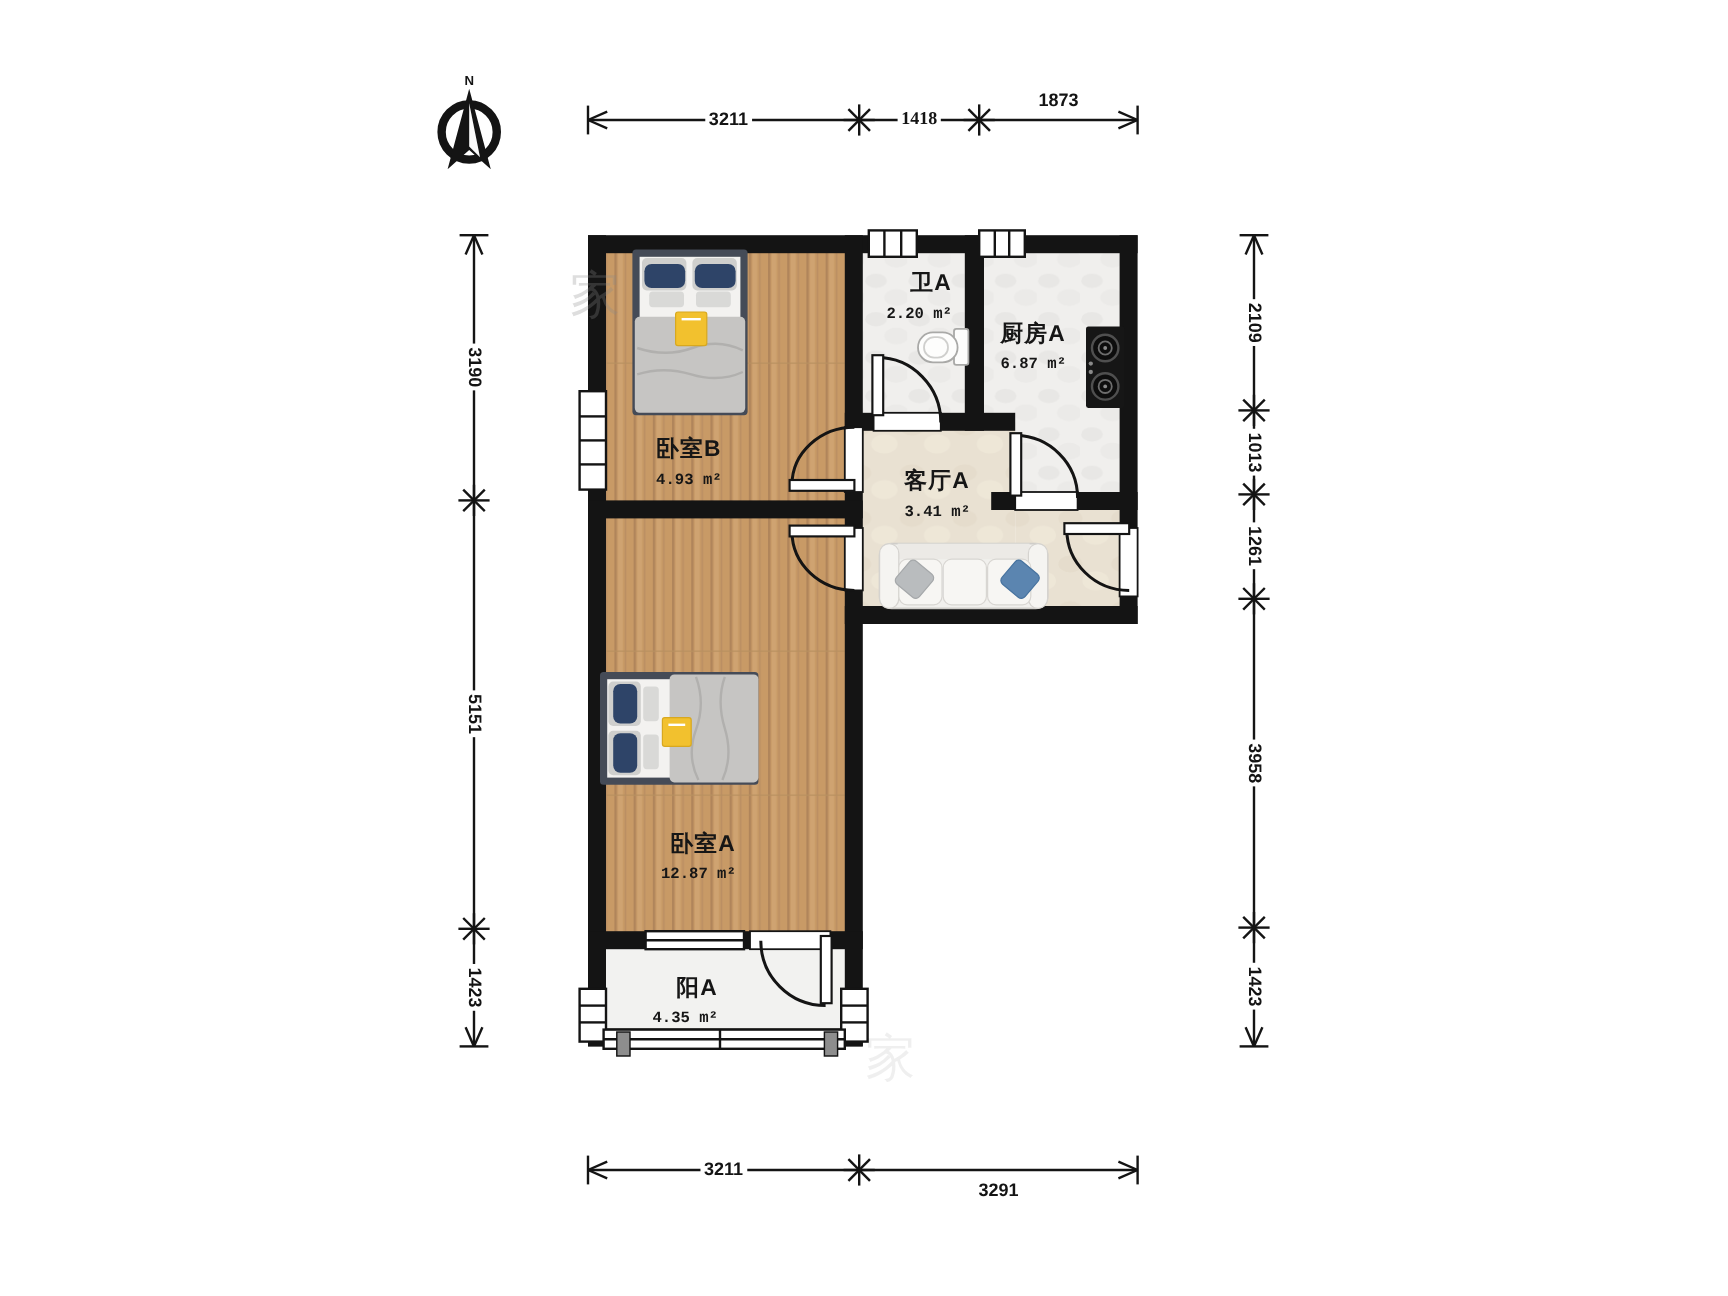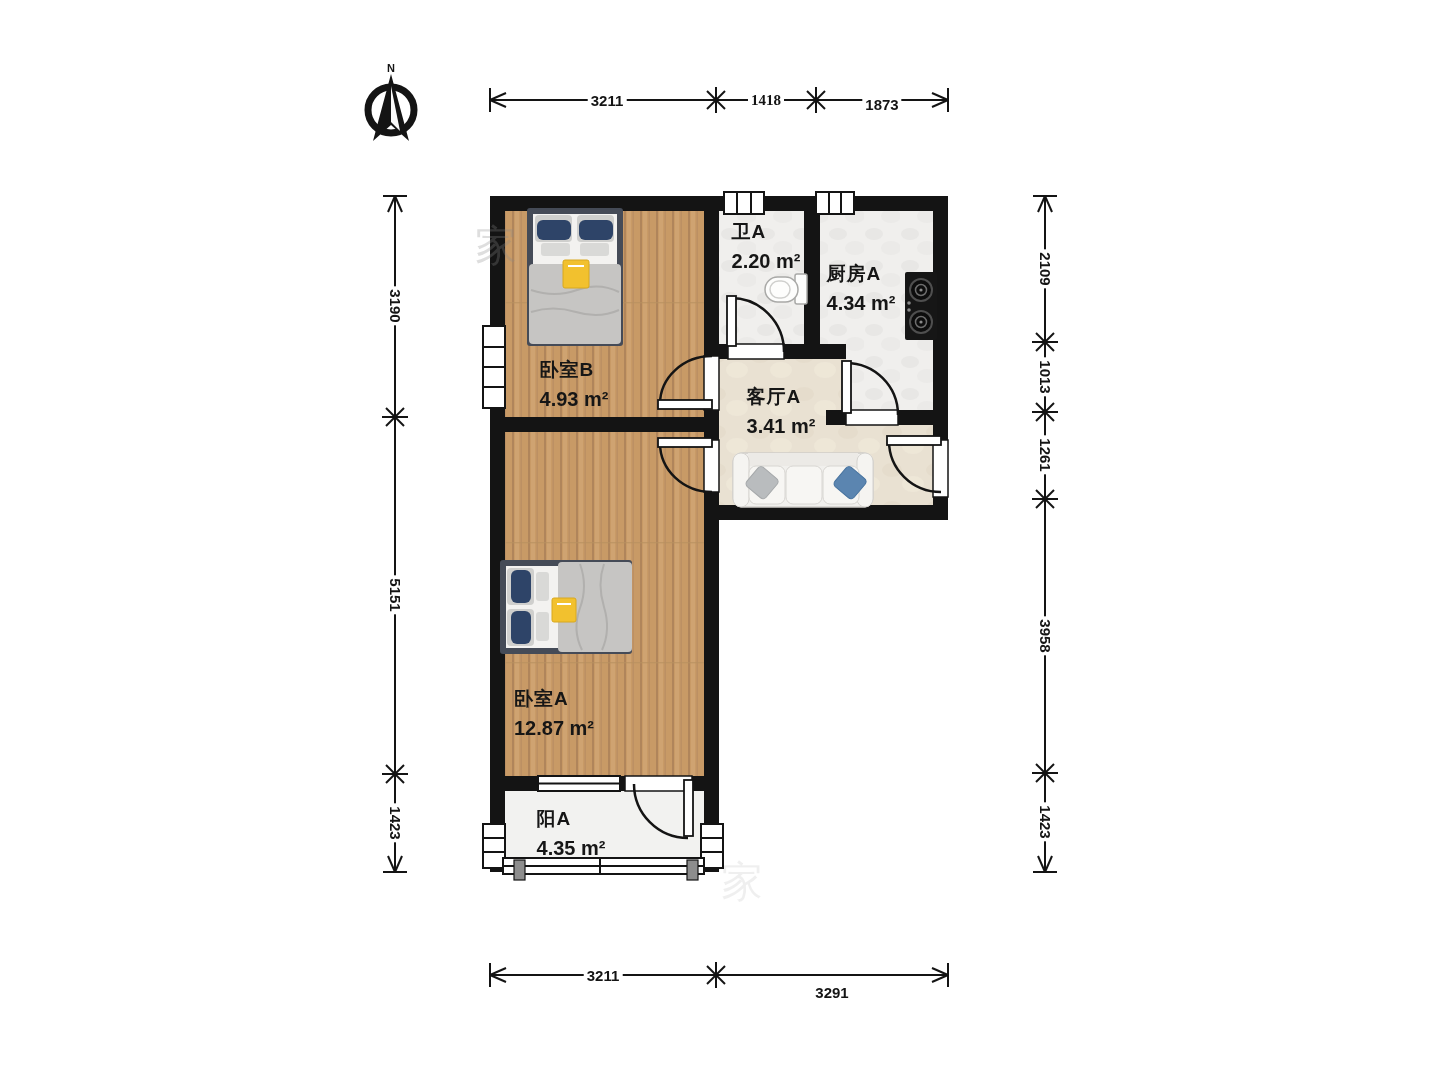--- a/index.html
+++ b/index.html
@@ -1,21 +1,21 @@
 <!DOCTYPE html>
 <html><head>
 <meta charset="utf-8">
 <style>
   html,body{margin:0;padding:0;background:#fff;}
   .stage{position:relative;width:1440px;height:1080px;background:#fff;overflow:hidden;
          font-family:"Liberation Sans",sans-serif;}
   .plan-svg{position:absolute;left:0;top:0;}
-  .room-label{position:absolute;transform:translate(-50%,-50%);text-align:left;color:#161616;z-index:5;}
+  .room-label{position:absolute;transform:translate(-50%,-50%);text-align:right;color:#161616;z-index:5;}
   .room-name{font-size:19px;font-weight:700;letter-spacing:1px;white-space:nowrap;}
-  .room-area{font-size:20px;font-weight:600;margin-top:5px;white-space:nowrap;}
+  .room-area{font-size:13px;font-weight:600;margin-top:5px;white-space:nowrap;font-family:Liberation Mono, monospace;}
   .dim{position:absolute;transform:translate(-50%,-50%);background:#fff;padding:0 3px;
        font-size:15px;font-weight:700;color:#141414;white-space:nowrap;z-index:6;}
   .dim.vert{transform:translate(-50%,-50%) rotate(90deg);}
   .compass-n{position:absolute;transform:translate(-50%,-50%);font-size:11px;font-weight:700;color:#141414;z-index:6;}
   .watermark{position:absolute;transform:translate(-50%,-50%);font-size:42px;color:#8a8a8a;opacity:.28;z-index:4;pointer-events:none;}
   .watermark.on-white{color:#000;opacity:.06;}
 </style>
 </head>
 <body>
 
@@ -259,38 +259,38 @@
   <div class="room-label" style="left:574px;top:384px;">
     <div class="room-name">卧室B</div>
     <div class="room-area">4.93 m²</div>
   </div>
   <div class="room-label" style="left:766px;top:246px;">
     <div class="room-name">卫A</div>
     <div class="room-area">2.20 m²</div>
   </div>
   <div class="room-label" style="left:861px;top:288px;">
     <div class="room-name">厨房A</div>
-    <div class="room-area">4.34 m²</div>
+    <div class="room-area">6.87 m²</div>
   </div>
   <div class="room-label" style="left:781px;top:411px;">
     <div class="room-name">客厅A</div>
     <div class="room-area">3.41 m²</div>
   </div>
-  <div class="room-label" style="left:554px;top:713px;">
+  <div class="room-label" style="left:582px;top:713px;">
     <div class="room-name">卧室A</div>
     <div class="room-area">12.87 m²</div>
   </div>
   <div class="room-label" style="left:571px;top:833px;">
     <div class="room-name">阳A</div>
     <div class="room-area">4.35 m²</div>
   </div>
 
   <span class="dim" style="left:607px;top:100px;">3211</span>
   <span class="dim" style="left:766px;top:100px;font-family:Liberation Serif, serif;">1418</span>
-  <span class="dim" style="left:882px;top:104px;">1873</span>
+  <span class="dim" style="left:882px;top:84px;">1873</span>
 
   <span class="dim" style="left:603px;top:975px;">3211</span>
   <span class="dim" style="left:832px;top:975px;margin-top:17px;">3291</span>
 
   <span class="dim vert" style="left:395px;top:306px;">3190</span>
   <span class="dim vert" style="left:395px;top:595px;">5151</span>
   <span class="dim vert" style="left:395px;top:823px;">1423</span>
 
   <span class="dim vert" style="left:1045px;top:269px;">2109</span>
   <span class="dim vert" style="left:1045px;top:377px;">1013</span>

